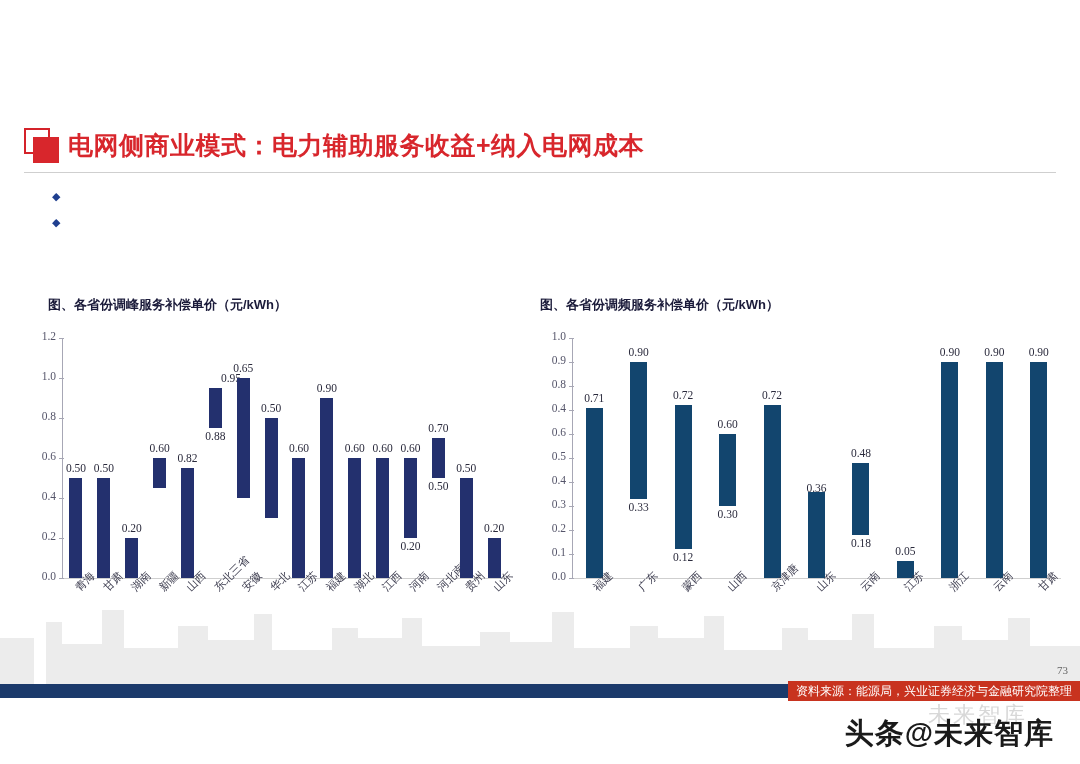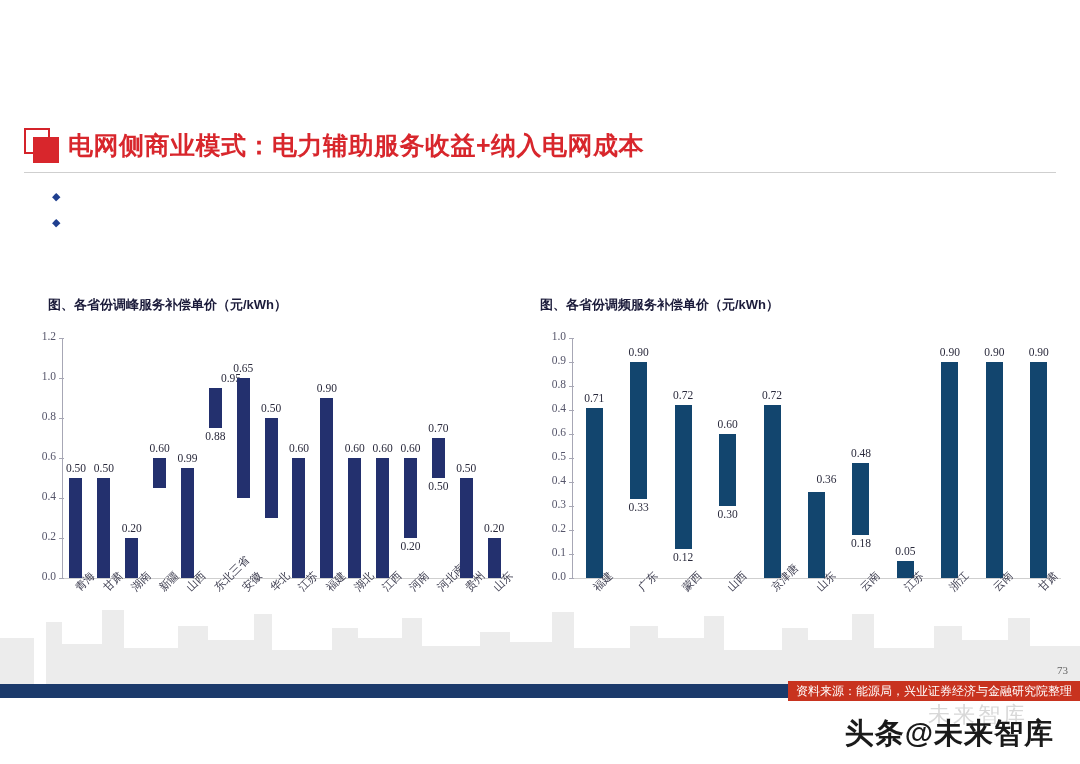--- a/index.html
+++ b/index.html
@@ -112,21 +112,21 @@
       <div class="bar" style="left:77.3125px;top:152px;width:13px;height:100px;background:#23306e;"></div>
       <div class="dlbl" style="left:63.8125px;top:136px;width:40px;">0.50</div>
       <div class="xlbl" style="left:79.8125px;top:258px;">甘肃</div>
       <div class="bar" style="left:105.1875px;top:212px;width:13px;height:40px;background:#23306e;"></div>
       <div class="dlbl" style="left:91.6875px;top:196px;width:40px;">0.20</div>
       <div class="xlbl" style="left:107.6875px;top:258px;">湖南</div>
       <div class="bar" style="left:133.0625px;top:132px;width:13px;height:30px;background:#23306e;"></div>
       <div class="dlbl" style="left:119.5625px;top:116px;width:40px;">0.60</div>
       <div class="xlbl" style="left:135.5625px;top:258px;">新疆</div>
       <div class="bar" style="left:160.9375px;top:142px;width:13px;height:110px;background:#23306e;"></div>
-      <div class="dlbl" style="left:147.4375px;top:126px;width:40px;">0.99</div>
+      <div class="dlbl" style="left:147.4375px;top:126px;width:40px;">0.82</div>
       <div class="xlbl" style="left:163.4375px;top:258px;">山西</div>
       <div class="bar" style="left:188.8125px;top:62px;width:13px;height:40px;background:#23306e;"></div>
       <div class="dlbl" style="left:191px;top:46px;width:40px;">0.95</div>
       <div class="dlbl" style="left:175.3125px;top:104px;width:40px;">0.88</div>
       <div class="xlbl" style="left:191.3125px;top:258px;">东北三省</div>
       <div class="bar" style="left:216.6875px;top:52px;width:13px;height:120px;background:#23306e;"></div>
       <div class="dlbl" style="left:203.1875px;top:36px;width:40px;">0.65</div>
       <div class="xlbl" style="left:219.1875px;top:258px;">安徽</div>
       <div class="bar" style="left:244.5625px;top:91.99999999999997px;width:13px;height:100.00000000000003px;background:#23306e;"></div>
       <div class="dlbl" style="left:231.0625px;top:75.99999999999997px;width:40px;">0.50</div>
@@ -195,21 +195,21 @@
       <div class="dlbl" style="left:133.13636363636363px;top:225.2px;width:40px;">0.12</div>
       <div class="xlbl" style="left:149.13636363636363px;top:258px;">蒙西</div>
       <div class="bar" style="left:189.0909090909091px;top:108px;width:17px;height:72px;background:#12456e;"></div>
       <div class="dlbl" style="left:177.5909090909091px;top:92px;width:40px;">0.60</div>
       <div class="dlbl" style="left:177.5909090909091px;top:182px;width:40px;">0.30</div>
       <div class="xlbl" style="left:193.5909090909091px;top:258px;">山西</div>
       <div class="bar" style="left:233.54545454545453px;top:79.20000000000002px;width:17px;height:172.79999999999998px;background:#12456e;"></div>
       <div class="dlbl" style="left:222.04545454545453px;top:63.20000000000002px;width:40px;">0.72</div>
       <div class="xlbl" style="left:238.04545454545453px;top:258px;">京津唐</div>
       <div class="bar" style="left:278px;top:165.60000000000002px;width:17px;height:86.39999999999998px;background:#12456e;"></div>
-      <div class="dlbl" style="left:266.5px;top:147px;width:40px;text-align:right;">0.36</div>
+      <div class="dlbl" style="left:266.5px;top:156px;width:40px;">0.36</div>
       <div class="xlbl" style="left:282.5px;top:258px;">山东</div>
       <div class="bar" style="left:322.4545454545455px;top:136.8px;width:17px;height:72px;background:#12456e;"></div>
       <div class="dlbl" style="left:310.9545454545455px;top:120.80000000000001px;width:40px;">0.48</div>
       <div class="dlbl" style="left:310.9545454545455px;top:210.8px;width:40px;">0.18</div>
       <div class="xlbl" style="left:326.9545454545455px;top:258px;">云南</div>
       <div class="bar" style="left:366.90909090909093px;top:235.2px;width:17px;height:16.80000000000001px;background:#12456e;"></div>
       <div class="dlbl" style="left:355.40909090909093px;top:219.2px;width:40px;">0.05</div>
       <div class="xlbl" style="left:371.40909090909093px;top:258px;">江苏</div>
       <div class="bar" style="left:411.3636363636364px;top:36px;width:17px;height:216px;background:#12456e;"></div>
       <div class="dlbl" style="left:399.8636363636364px;top:20px;width:40px;">0.90</div>

